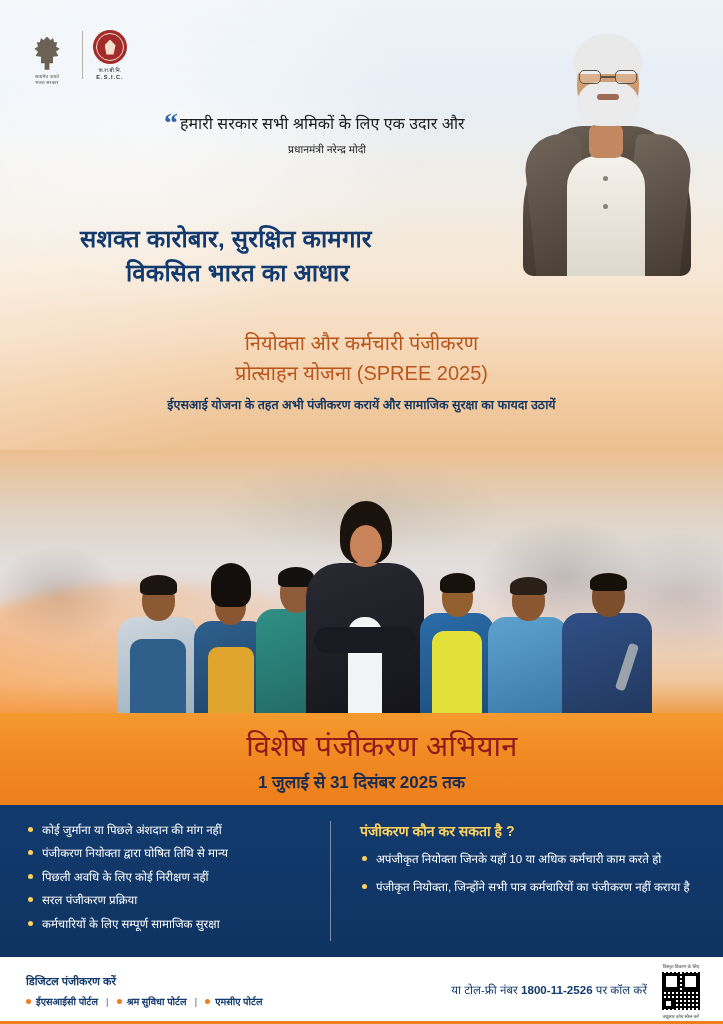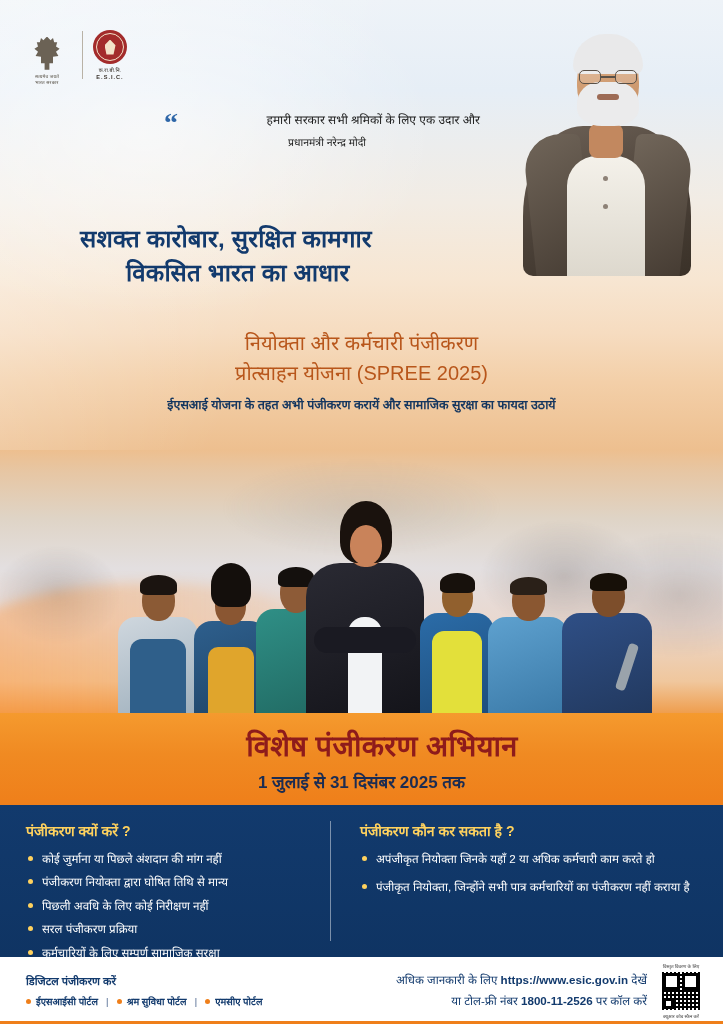--- a/index.html
+++ b/index.html
@@ -173,21 +173,21 @@
     width: 300px;
   }
   .quote-mark {
     position: absolute;
     left: -16px; top: 2px;
     font-size: 28px; color: #2e66a8; font-weight: bold;
     font-family: "Liberation Serif", serif;
     line-height: .8;
   }
   .quote-text {
-    font-size: 12px; color: #1c1c1c; line-height: 1.75; text-align: right;
+    font-size: 16px; color: #1c1c1c; line-height: 1.75;
   }
   .quote-author {
     margin-top: 4px;
     font-size: 10.5px; color: #1c1c1c; text-align: center;
     padding-right: 6px;
   }
 
   
   .headline {
     position: absolute;
@@ -259,21 +259,21 @@
   
   .campaign {
     position: absolute;
     top: 713px; left: 0;
     width: 723px; height: 92px;
     background: linear-gradient(to bottom, #f59a2e 0%, #f08a22 45%, #ef7f1a 100%);
     text-align: center;
     padding-top: 12px;
   }
   .campaign-title {
-    font-size: 29px; font-weight: bold; color: #8e1b1b;
+    font-size: 29px; font-weight: normal; color: #8e1b1b;
     letter-spacing: .3px;
     padding-left: 41px;
   }
   .campaign-dates {
     margin-top: 6px;
     font-size: 17px; font-weight: bold; color: #1b2c52;
   }
 
   
   .info {
@@ -482,34 +482,33 @@
     </div>
   </div>
 
   <div class="campaign">
     <div class="campaign-title">विशेष पंजीकरण अभियान</div>
     <div class="campaign-dates">1 जुलाई से 31 दिसंबर 2025 तक</div>
   </div>
 
   <div class="info">
     <div class="info-col left">
-      <div class="info-title">पंजीकरण क्यों करें ?</div>
       <ul class="info-list">
         <li>कोई जुर्माना या पिछले अंशदान की मांग नहीं</li>
         <li>पंजीकरण नियोक्ता द्वारा घोषित तिथि से मान्य</li>
         <li>पिछली अवधि के लिए कोई निरीक्षण नहीं</li>
         <li>सरल पंजीकरण प्रक्रिया</li>
         <li>कर्मचारियों के लिए सम्पूर्ण सामाजिक सुरक्षा</li>
       </ul>
     </div>
     <div class="info-divider"></div>
     <div class="info-col right">
       <div class="info-title">पंजीकरण कौन कर सकता है ?</div>
       <ul class="info-list">
-        <li>अपंजीकृत नियोक्ता जिनके यहाँ 2 या अधिक कर्मचारी काम करते हो</li>
+        <li>अपंजीकृत नियोक्ता जिनके यहाँ 10 या अधिक कर्मचारी काम करते हो</li>
         <li>पंजीकृत नियोक्ता, जिन्होंने सभी पात्र कर्मचारियों का पंजीकरण नहीं कराया है</li>
       </ul>
     </div>
   </div>
 
   <div class="footer">
     <div class="footer-left">
       <div class="footer-title">डिजिटल पंजीकरण करें</div>
       <div class="footer-portals">
         <span class="portal">
@@ -525,23 +524,20 @@
         <span class="portal">
           <span class="portal-dot"></span>
           <span>एमसीए पोर्टल</span>
         </span>
       </div>
     </div>
 
     <div class="footer-right">
       <div class="footer-contact">
         <div>
-          <span>अधिक जानकारी के लिए </span><b>https://www.esic.gov.in</b><span> देखें</span>
-        </div>
-        <div>
           <span>या टोल-फ्री नंबर </span><b>1800-11-2526</b><span> पर कॉल करें</span>
         </div>
       </div>
       <div class="qr-wrap">
         <div class="qr-caption">विस्तृत विवरण के लिए</div>
         <div class="qr">
           <div class="qr-bl"></div>
         </div>
         <div class="qr-caption2">क्यूआर कोड स्कैन करें</div>
       </div>

